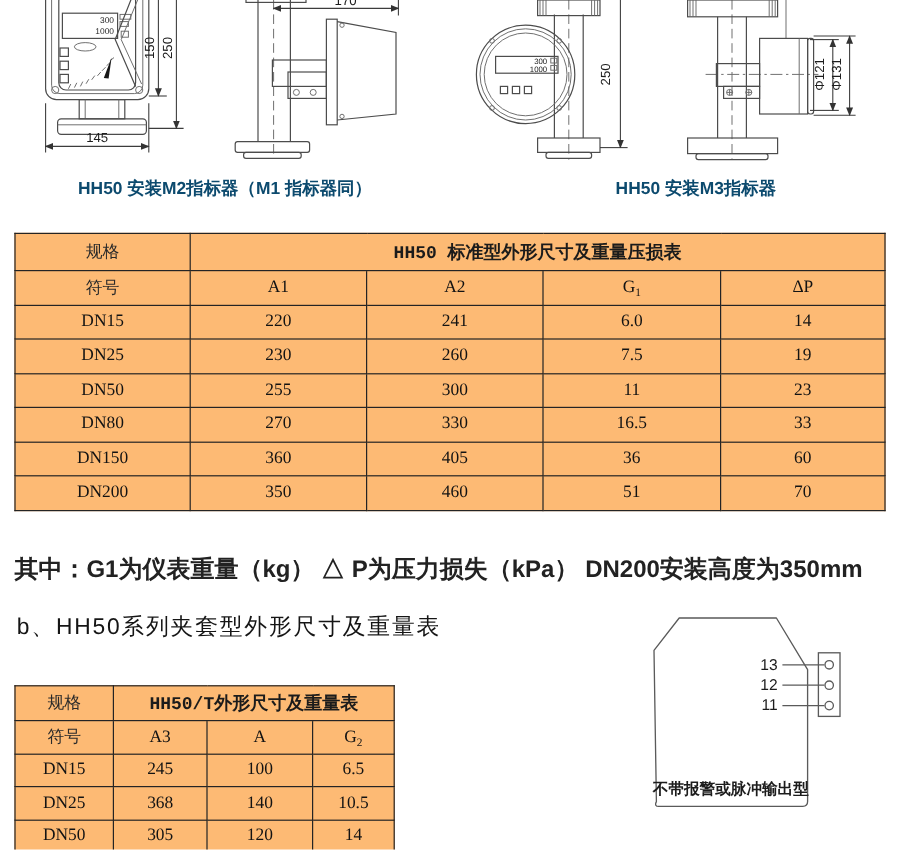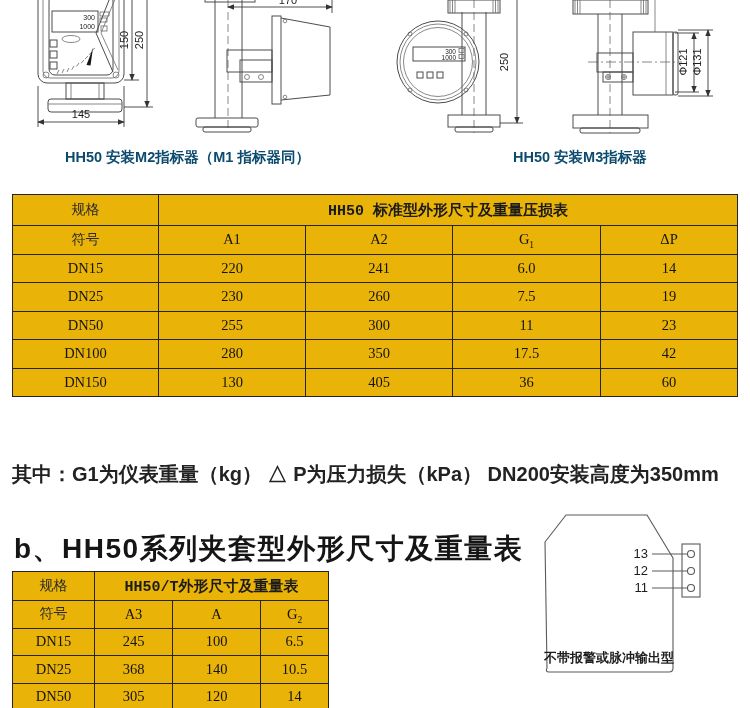--- a/index.html
+++ b/index.html
@@ -1,32 +1,32 @@
 <!DOCTYPE html>
 <html><head>
 <meta charset="utf-8">
 <style>
   html,body{margin:0;padding:0}
   body{width:750px;height:708px;position:relative;overflow:hidden;background:#fff;color:#111}
   svg{display:block;position:absolute}
   .caption{position:absolute;font-family:"Liberation Sans",sans-serif;font-weight:600;font-size:14.5px;color:#0c4a6e;white-space:nowrap}
-  table{border-collapse:collapse;table-layout:fixed;position:absolute;background:#eab308}
+  table{border-collapse:collapse;table-layout:fixed;position:absolute;background:#fdba74}
   td{border:1px solid #242424;text-align:center;vertical-align:middle;
      font-family:"Liberation Serif",serif;font-size:14.5px;color:#131313;padding:0;overflow:hidden;white-space:nowrap}
   .t1{left:12px;top:194px;width:725px}
   .t1 td{height:27.5px}
   .t1 .title-row td{height:30px}
   .t2{left:12px;top:571px;width:316px}
   .t2 td{height:26.5px}
   .t2 .title-row td{height:28px}
   td.ttl{font-family:Liberation Mono, monospace;font-weight:600;font-size:15px;color:#1b1b1b}
   td.cn{font-size:14px;color:#2a2a2a}
   sub{font-size:9.5px;line-height:0}
   .note{position:absolute;left:12px;top:461px;font-family:"Liberation Sans",sans-serif;font-weight:600;font-size:20px;color:#222;white-space:nowrap}
-  .heading-b{position:absolute;left:14px;top:530px;font-family:"Liberation Sans",sans-serif;font-weight:700;font-size:28px;color:#151515;letter-spacing:1.5px;white-space:nowrap}
+  .heading-b{position:absolute;left:14px;top:509px;font-family:"Liberation Sans",sans-serif;font-weight:400;font-size:19px;color:#151515;letter-spacing:1.5px;white-space:nowrap}
   .dwg-line{stroke:#4c4c4c;stroke-width:1;fill:none}
   .dwg-thin{stroke:#6a6a6a;stroke-width:.8;fill:none}
   .dim-line{stroke:#3c3c3c;stroke-width:.9;fill:none}
   .dim-txt{font-family:"Liberation Sans",sans-serif;font-size:11px;fill:#1d1d1d}
   .disp-txt{font-family:"Liberation Sans",sans-serif;fill:#222}
   .wire-line{stroke:#5a5a5a;stroke-width:1.1;fill:none}
   .wire-txt{font-family:"Liberation Sans",sans-serif;font-size:13px;fill:#1c1c1c}
 </style>
 </head>
 <body>
@@ -203,32 +203,39 @@
           <td>19</td>
         </tr>
     <tr>
           <td>DN50</td>
           <td>255</td>
           <td>300</td>
           <td>11</td>
           <td>23</td>
         </tr>
     <tr>
-          <td>DN100</td>
-          <td>280</td>
-          <td>350</td>
-          <td>17.5</td>
-          <td>42</td>
+          <td>DN80</td>
+          <td>270</td>
+          <td>330</td>
+          <td>16.5</td>
+          <td>33</td>
         </tr>
     <tr>
           <td>DN150</td>
-          <td>130</td>
+          <td>360</td>
           <td>405</td>
           <td>36</td>
           <td>60</td>
+        </tr>
+    <tr>
+          <td>DN200</td>
+          <td>350</td>
+          <td>460</td>
+          <td>51</td>
+          <td>70</td>
         </tr>
   </tbody>
     </table>
 
   <div class="note">其中：G1为仪表重量（kg） △ P为压力损失（kPa） DN200安装高度为350mm</div>
 
   <div class="heading-b">b、HH50系列夹套型外形尺寸及重量表</div>
 
   <table class="t2">
     <colgroup>

